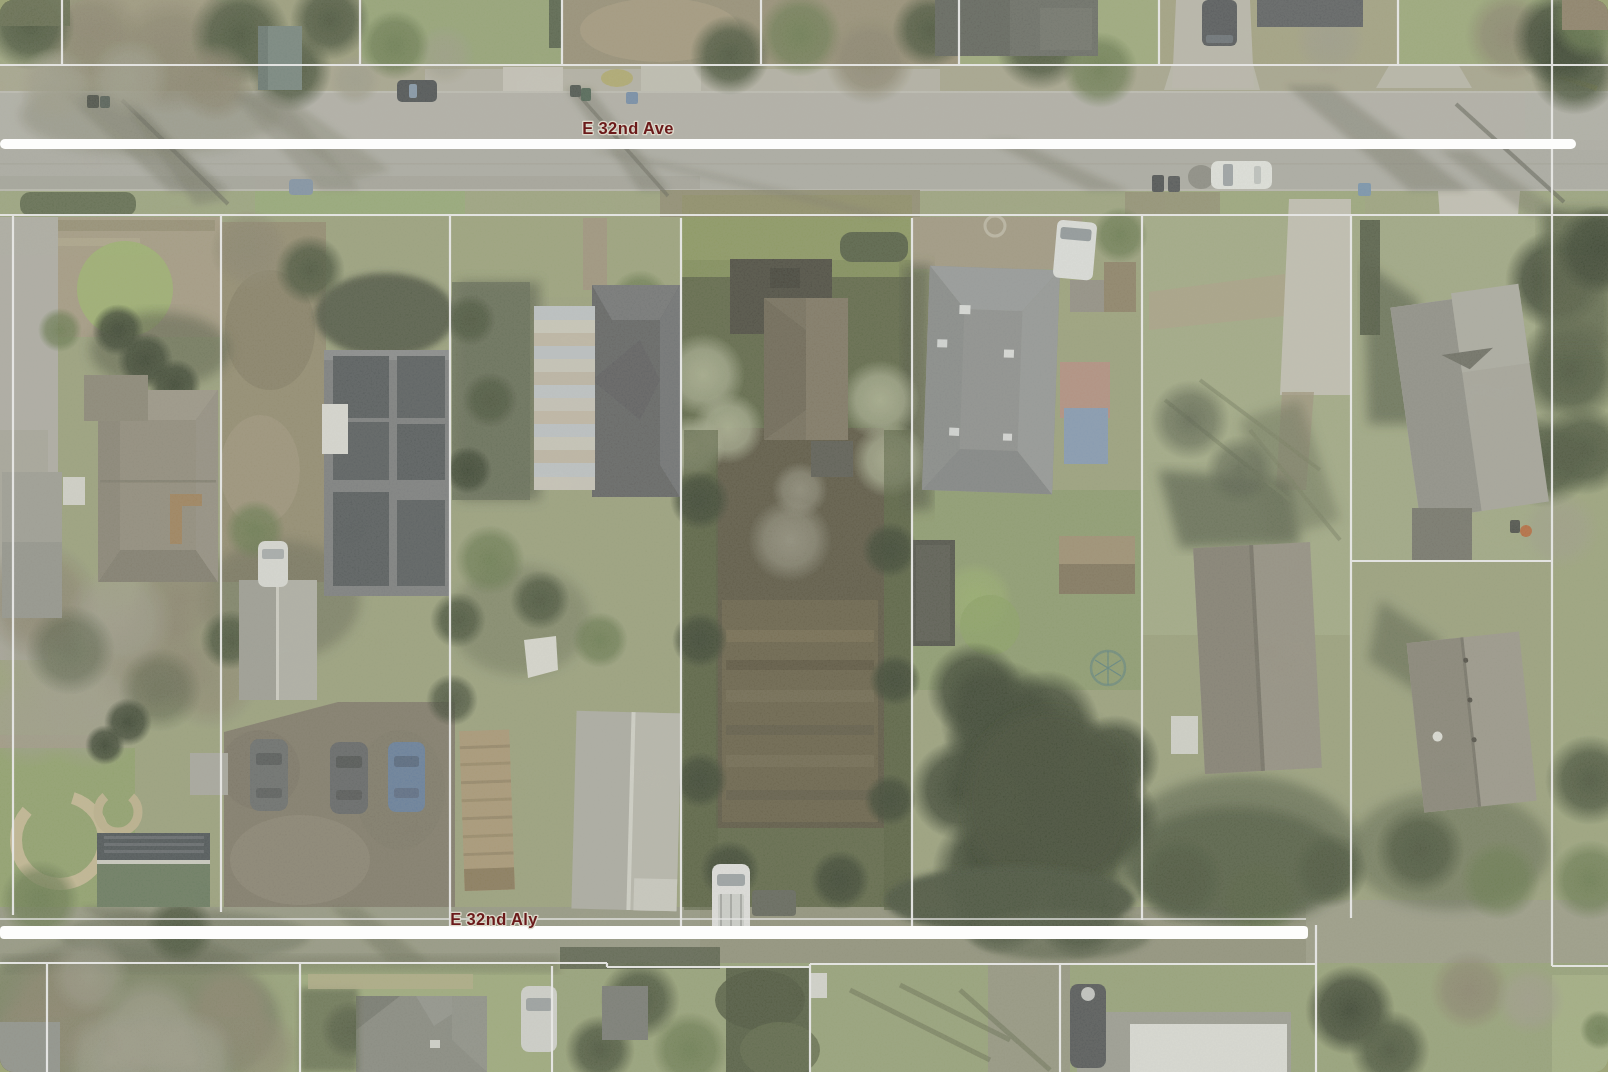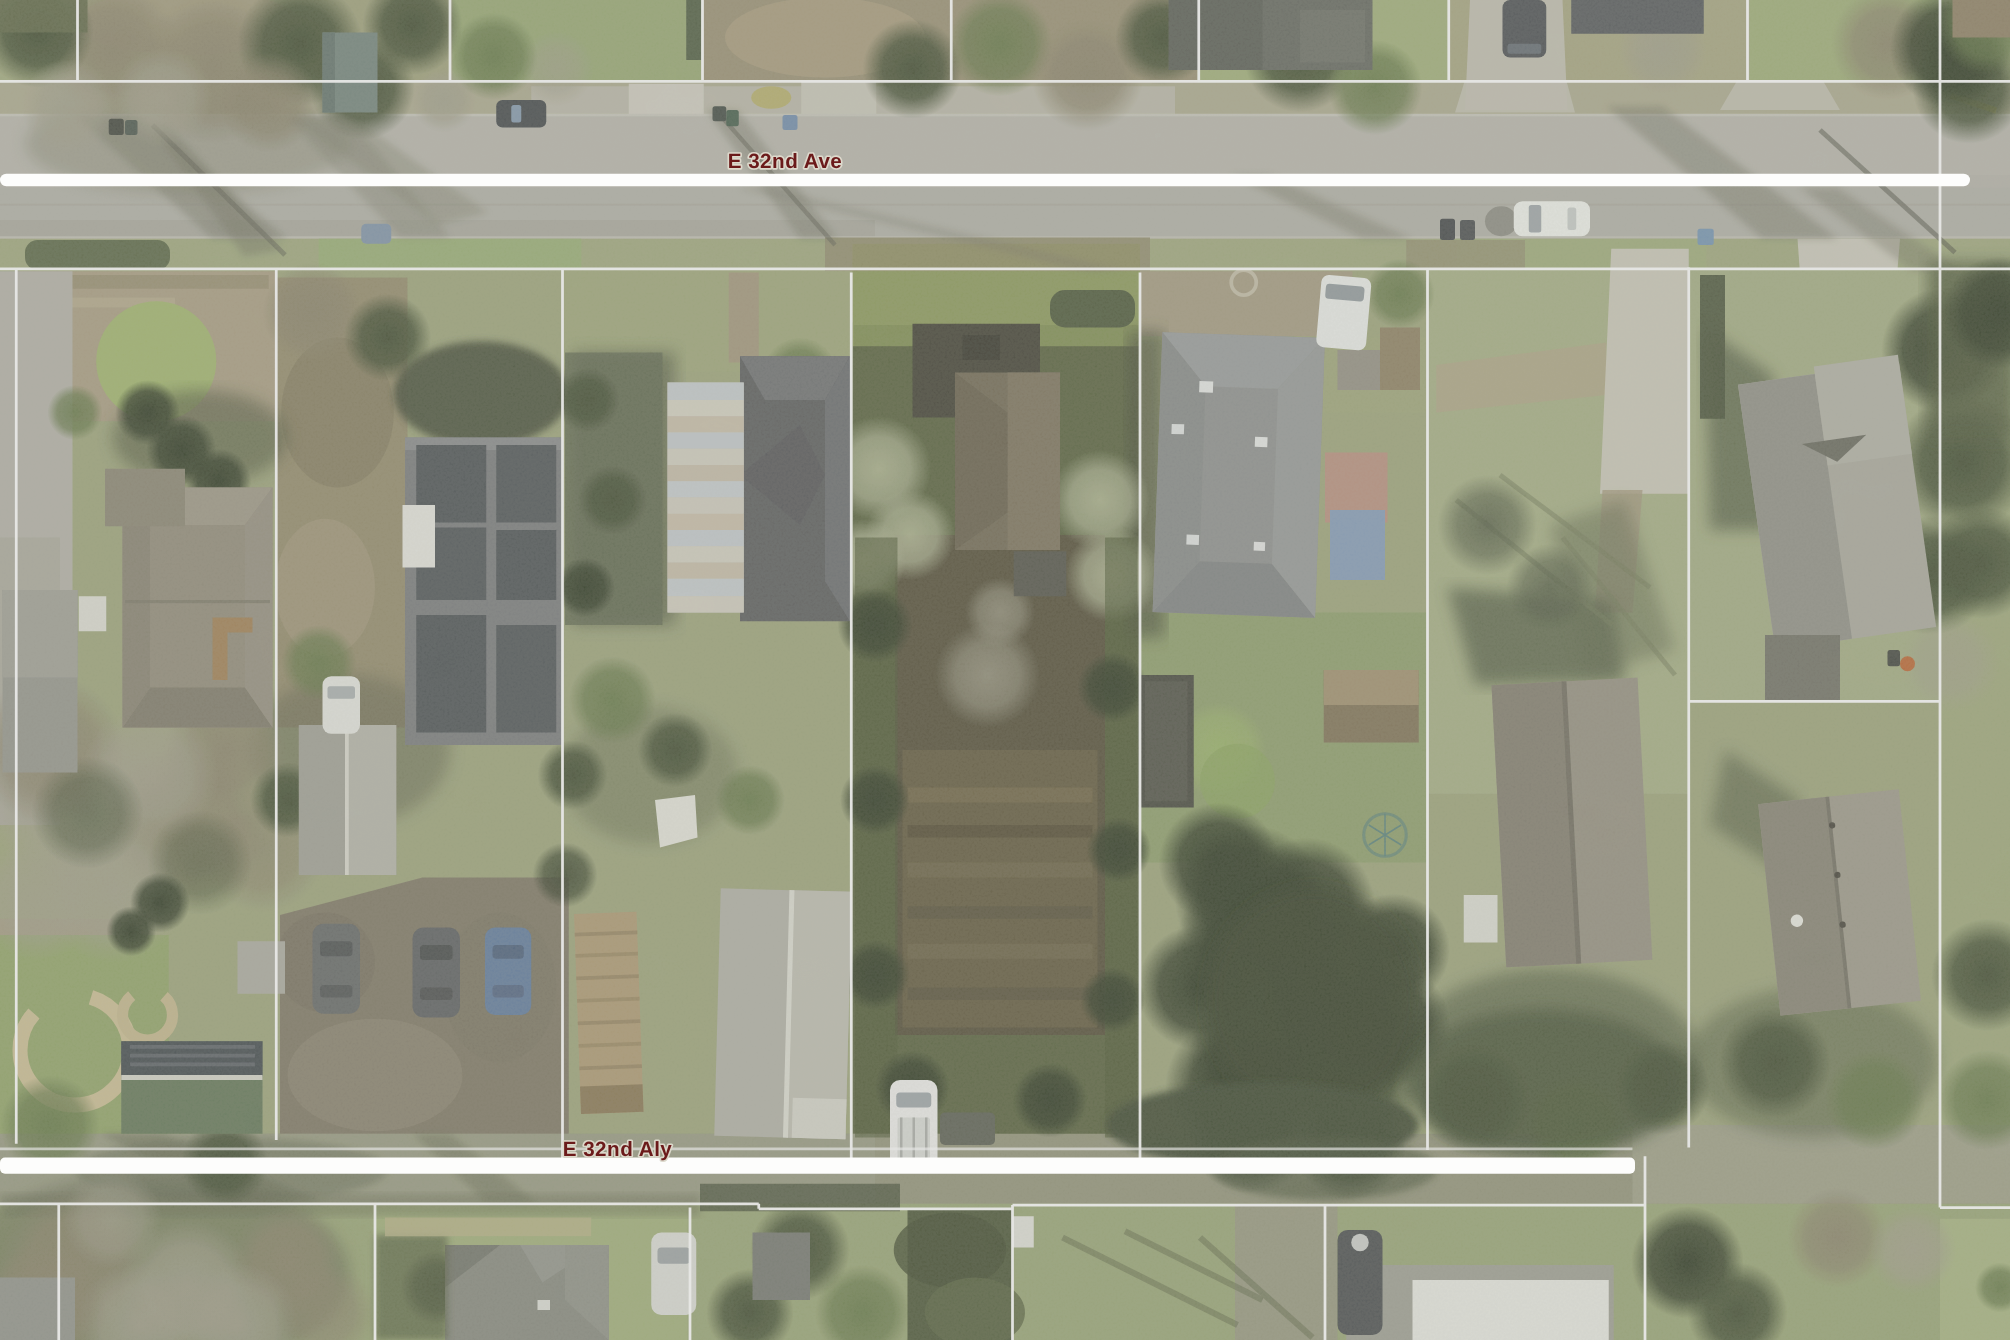--- a/index.html
+++ b/index.html
@@ -1,16 +1,16 @@
 <!DOCTYPE html>
 <html><head>
 <meta charset="utf-8">
 <style>
   html,body{margin:0;padding:0;background:#9da478;}
-  .wrap{position:relative;width:1608px;height:1072px;overflow:hidden;font-family:"Liberation Sans",sans-serif;}
+  .wrap{position:relative;width:1608px;height:1072px;overflow:hidden;font-family:"Liberation Sans",sans-serif;border-radius:14px;}
   svg{display:block}
 </style>
 </head>
 <body>
 <div class="wrap">
 <svg width="1608" height="1072" viewBox="0 0 1608 1072">
 <defs>
   <radialGradient id="gTreeDark">
           <stop offset="0%" stop-color="#38442a" stop-opacity="1"></stop>
           <stop offset="60%" stop-color="#38442a" stop-opacity="0.82"></stop>

